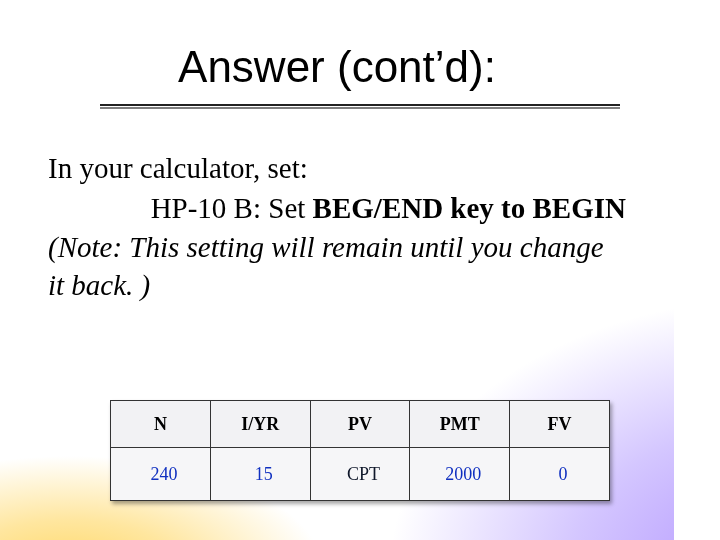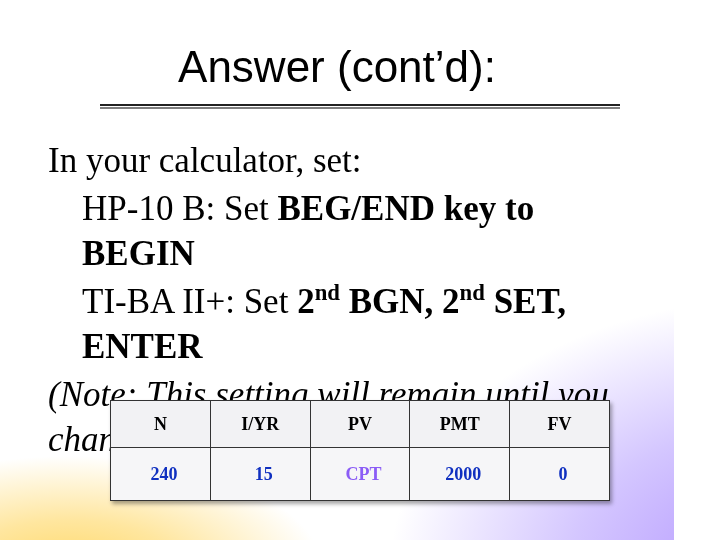--- a/index.html
+++ b/index.html
@@ -50,29 +50,30 @@
     content: "";
     position: absolute;
     left: 0;
     top: 3px;
     width: 100%;
     height: 2px;
     background: rgba(40,40,40,0.6);
   }
   .body {
     position: absolute;
-    top: 130px;
+    top: 142px;
     left: 48px;
     right: 48px;
-    font-size: 35px;
+    font-size: 29px;
     line-height: 1.3;
     color: #000;
   }
   .body .indent {
     padding-left: 34px;
+    text-align: right;
   }
   .body .row {
     margin: 0 0 2px 0;
   }
   .bold { font-weight: bold; }
   .italic { font-style: italic; }
   sup { font-size: 0.65em; vertical-align: super; line-height: 0; }
 
   .calc-table {
     position: absolute;
@@ -92,47 +93,44 @@
     font-family: "Times New Roman", Times, serif;
     font-size: 18px;
   }
   .calc-table th {
     font-weight: bold;
     background: #f2f2f4;
     color: #000;
   }
   .calc-table td {
     color: #1030c0;
-    font-weight: bold;
+    font-weight: normal;
     background: #f6f6f8;
     height: 50px;
     padding-left: 8px;
   }
   .calc-table td.cpt {
-    color: #8b5cf6;
+    color: #0f172a;
   }
 </style>
 </head>
 <body>
 
 <div class="slide">
 
   <div class="title">Answer (cont’d):</div>
   <div class="title-underline"></div>
 
   <div class="body">
     <div class="row">In your calculator, set:</div>
 
     <div class="row indent">
       <span>HP-10 B: Set </span><span class="bold">BEG/END key to BEGIN</span>
     </div>
 
-    <div class="row indent">
-      <span>TI-BA II+: Set </span><span class="bold"><span>2</span><sup>nd</sup><span> BGN, 2</span><sup>nd</sup><span> SET, ENTER</span></span>
-    </div>
 
     <div class="row italic">(Note: This setting will remain until you change it back. )</div>
 
   </div>
 
   <table class="calc-table">
     <tbody>
         <tr>
       <th>N</th>
       <th>I/YR</th>

